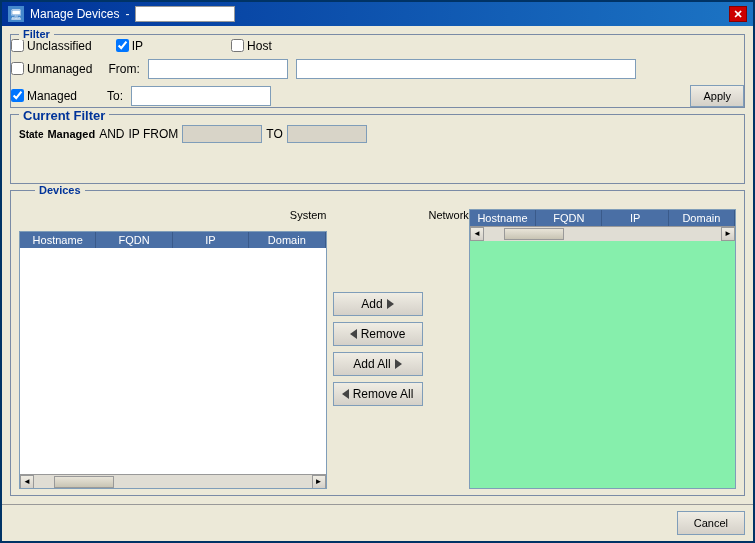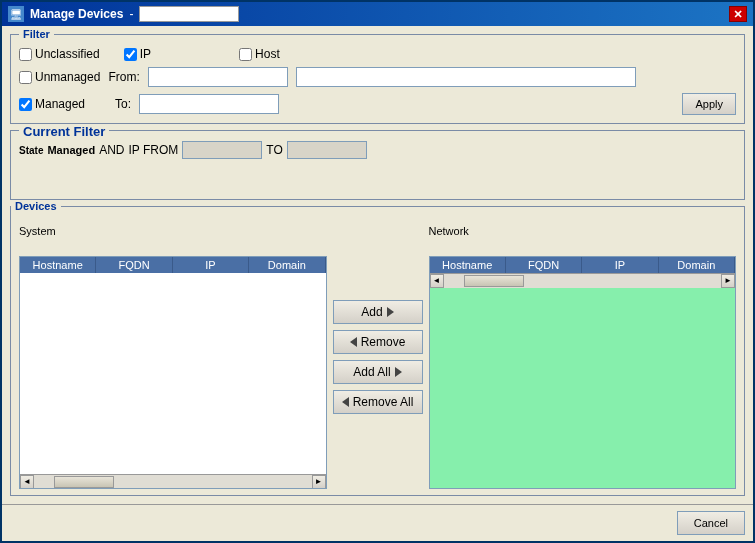--- a/index.html
+++ b/index.html
@@ -36,21 +36,21 @@
       height: 16px;
       background: #4488cc;
       display: flex;
       align-items: center;
       justify-content: center;
       font-size: 10px;
     }
 
     .title-text {
       font-size: 12px;
-      font-weight: bold;
+      font-weight: normal;
     }
 
     .title-input {
       background: white;
       border: 1px solid #999;
       height: 16px;
       width: 100px;
       font-size: 11px;
       padding: 0 2px;
     }
@@ -73,21 +73,21 @@
       padding: 8px;
       flex: 1;
       display: flex;
       flex-direction: column;
       gap: 6px;
     }
 
     .group-box {
       border: 1px solid #7a8ba6;
       background: #ece9d8;
-      padding: 8px;
+      padding: 0;
       position: relative;
     }
 
     .group-label {
       position: absolute;
       top: -7px;
       left: 8px;
       background: #ece9d8;
       padding: 0 4px;
       color: #003399;
@@ -103,21 +103,20 @@
     }
 
     .filter-row {
       display: flex;
       align-items: center;
       gap: 8px;
     }
 
     .checkbox-label {
       display: flex;
-      align-items: center;
       gap: 3px;
       cursor: pointer;
     }
 
     .checkbox-label input[type="checkbox"] {
       width: 13px;
       height: 13px;
       cursor: pointer;
     }
 
@@ -187,21 +186,21 @@
       border: 1px solid #7a8ba6;
       background: #ece9d8;
       padding: 6px 8px;
       position: relative;
       flex: 1;
     }
 
     .devices-label {
       position: absolute;
       top: -7px;
-      left: 0;
+      left: 24px;
       background: #ece9d8;
       padding: 0 4px;
       color: #003399;
       font-size: 11px;
       font-weight: bold;
     }
 
     .devices-content {
       display: flex;
       gap: 6px;
@@ -210,21 +209,22 @@
     }
 
     .system-panel {
       display: flex;
       flex-direction: column;
       flex: 1;
     }
 
     .panel-title {
       font-size: 11px;
-      margin-bottom: 19px;
+      margin-bottom: 10px;
+      text-align: right;
     }
 
     .data-table {
       flex: 1;
       border: 1px solid #7f9db9;
       background: #86efac;
       overflow: hidden;
       display: flex;
       flex-direction: column;
     }
@@ -343,21 +343,21 @@
       display: inline-block;
       width: 0;
       height: 0;
       border-top: 5px solid transparent;
       border-bottom: 5px solid transparent;
       border-right: 7px solid #444;
     }
 
     .network-panel {
       display: flex;
-      flex-direction: column;
+      flex-direction: row;
       flex: 1;
     }
 
     .bottom-bar {
       display: flex;
       justify-content: flex-end;
       gap: 6px;
       padding: 6px 8px;
       border-top: 1px solid #999;
       background: #ece9d8;
@@ -416,21 +416,21 @@
             <input type="checkbox" style="">
             <span>Host</span>
           </label>
         </div>
 
         <div class="filter-row">
           <label class="checkbox-label">
             <input type="checkbox" style="">
             <span>Unmanaged</span>
           </label>
-          <span style="">From:</span>
+          <span style="margin-left:8px;">From:</span>
           <input class="text-input" type="text" style="width: 140px;">
           <input class="text-input big-input" type="text" style="">
         </div>
 
         <div class="filter-row">
           <label class="checkbox-label">
             <input type="checkbox" checked="" style="">
             <span>Managed</span>
           </label>
           <span style="margin-left:22px;">To:</span>

